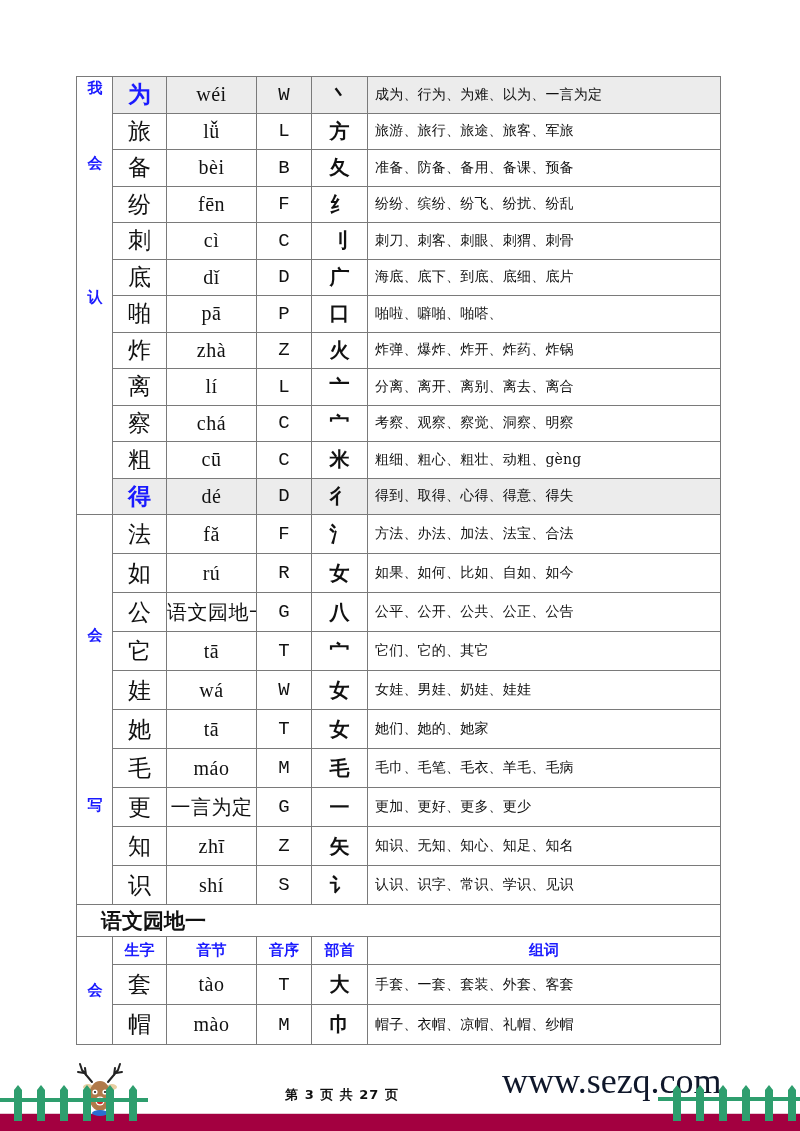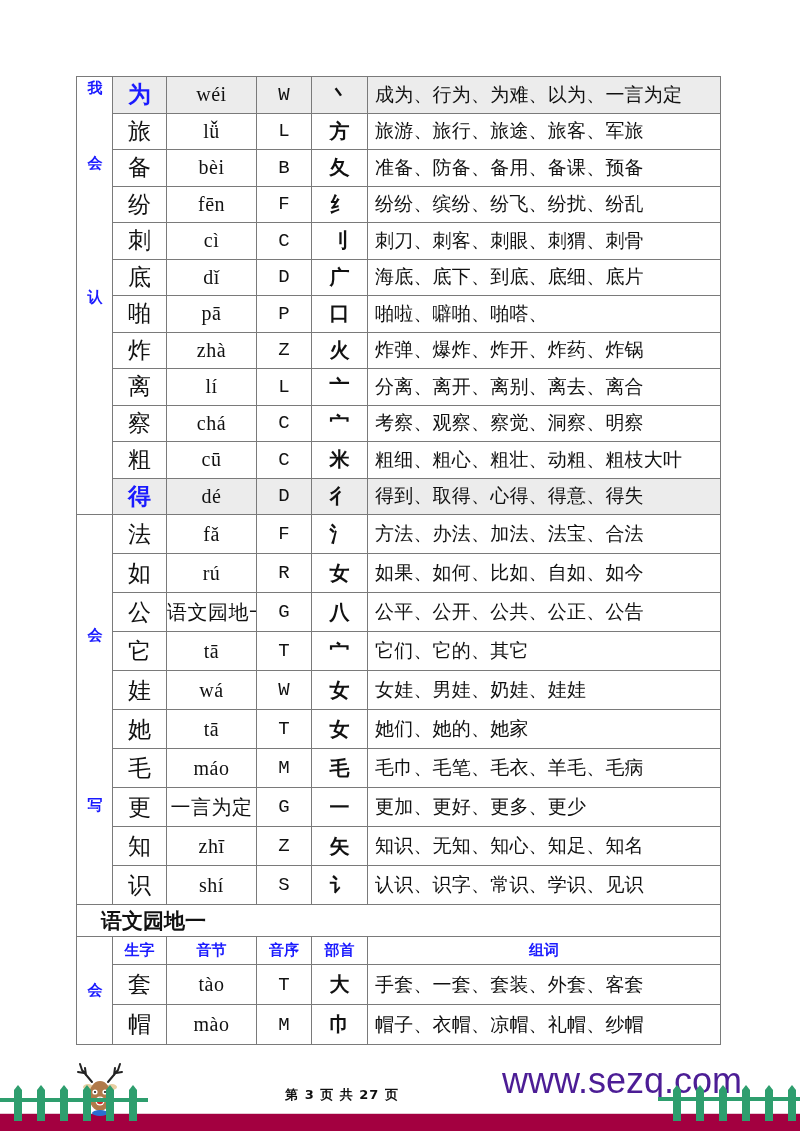--- a/index.html
+++ b/index.html
@@ -27,38 +27,38 @@
   .side-label {
     position: absolute; left: 0; width: 36px; text-align: center;
     color: #1a1aff; font-weight: bold; font-size: 15px;
     font-family: "DejaVu Sans", sans-serif;
   }
   .char { font-size: 23px; font-family: "DejaVu Serif", serif; }
   .char.hl { color: #1a1aff; font-weight: bold; font-family: "DejaVu Sans", sans-serif; }
   .py { font-size: 20px; font-family: Liberation Serif, serif; letter-spacing: 0.5px; }
   .ord { font-size: 19px; font-family: "Liberation Mono", "DejaVu Sans Mono", monospace; }
   .rad { font-size: 20px; font-weight: bold; font-family: "DejaVu Sans", sans-serif; }
-  .words { text-align: left !important; padding-left: 7px !important; font-size: 19px; font-family: "DejaVu Serif", serif; letter-spacing: 0.2px; }
+  .words { text-align: left !important; padding-left: 7px !important; font-size: 14px; font-family: "DejaVu Serif", serif; letter-spacing: 0.2px; }
   tr.shade td.cell { background: #ececec; }
   tr.s1 td { height: 35.5px; }
   tr.s2 td { height: 38px; }
   tr.heading td { height: 31px; text-align: left; padding-left: 24px; font-size: 21px; font-weight: bold; font-family: "DejaVu Sans", sans-serif; }
   tr.colhead td { height: 27px; color: #1a1aff; font-weight: bold; font-size: 15px; font-family: "DejaVu Sans", sans-serif; }
   tr.s3 td { height: 39px; }
 
   
   .footer-bar { position: absolute; left: 0; top: 1114px; width: 800px; height: 17px; background: #a30040; }
   .footer-line { position: absolute; left: 0; top: 1113px; width: 800px; height: 1px; background: #e6c8d3; }
   .page-num {
     position: absolute; left: 0; width: 684px; top: 1086px; text-align: center;
     font-size: 13px; font-weight: bold; font-family: "DejaVu Sans", sans-serif; color: #111; letter-spacing: 1px;
   }
   .watermark {
-    position: absolute; left: 502px; top: 1060px; font-size: 36px; color: #4c1d95;
-    font-family: Liberation Sans, sans-serif; letter-spacing: 0px;
+    position: absolute; left: 502px; top: 1060px; font-size: 36px; color: #0f172a;
+    font-family: Liberation Serif, serif; letter-spacing: 0px;
   }
   .fence { position: absolute; }
   .fence .rail { position: absolute; background: #2e9e6e; height: 4px; }
   .fence .post { position: absolute; background: #2e9e6e; width: 8px; }
   .fence .post::before {
     content: ""; position: absolute; left: 0; top: -5px; width: 0; height: 0;
     border-left: 4px solid transparent; border-right: 4px solid transparent; border-bottom: 5px solid #2e9e6e;
   }
 </style>
 </head>
@@ -148,21 +148,21 @@
       <td class="cell py">chá</td>
       <td class="cell ord">C</td>
       <td class="cell rad">宀</td>
       <td class="cell words">考察、观察、察觉、洞察、明察</td>
     </tr>
     <tr class="s1">
       <td class="cell char">粗</td>
       <td class="cell py">cū</td>
       <td class="cell ord">C</td>
       <td class="cell rad">米</td>
-      <td class="cell words">粗细、粗心、粗壮、动粗、粗枝大叶</td>
+      <td class="cell words">粗细、粗心、粗壮、动粗、gèng</td>
     </tr>
     <tr class="s1 shade">
       <td class="cell char hl">得</td>
       <td class="cell py">dé</td>
       <td class="cell ord">D</td>
       <td class="cell rad">彳</td>
       <td class="cell words">得到、取得、心得、得意、得失</td>
     </tr>
 
     <tr class="s2">

